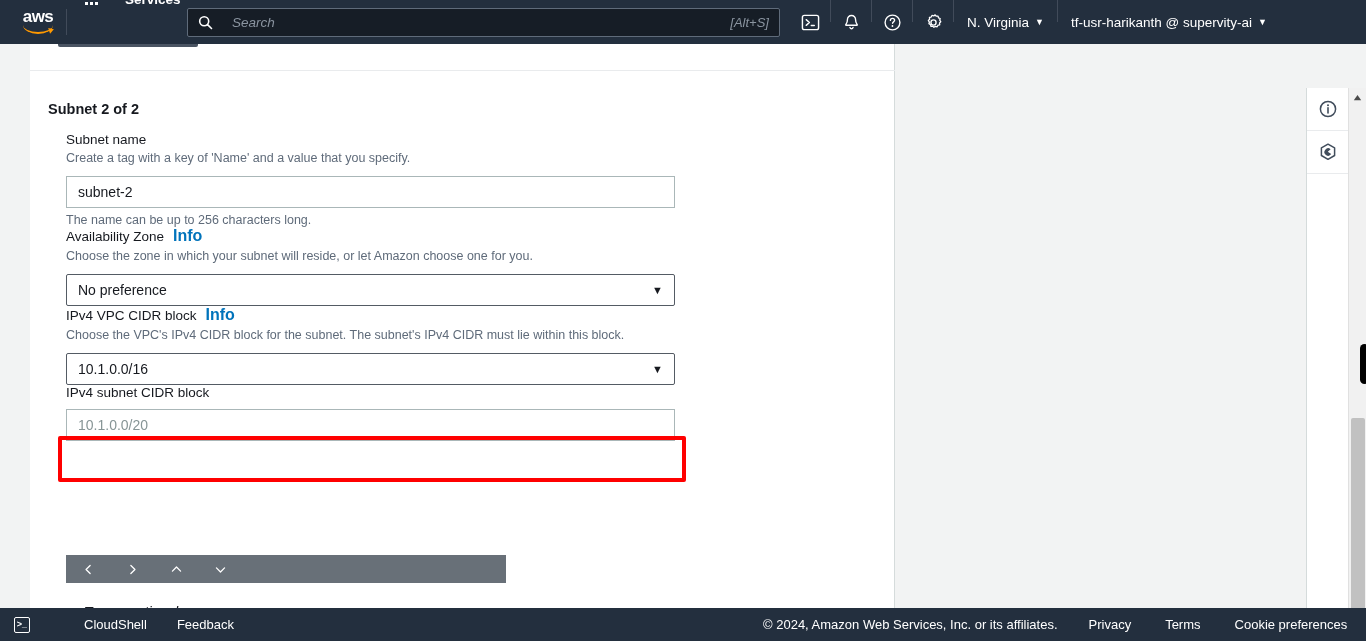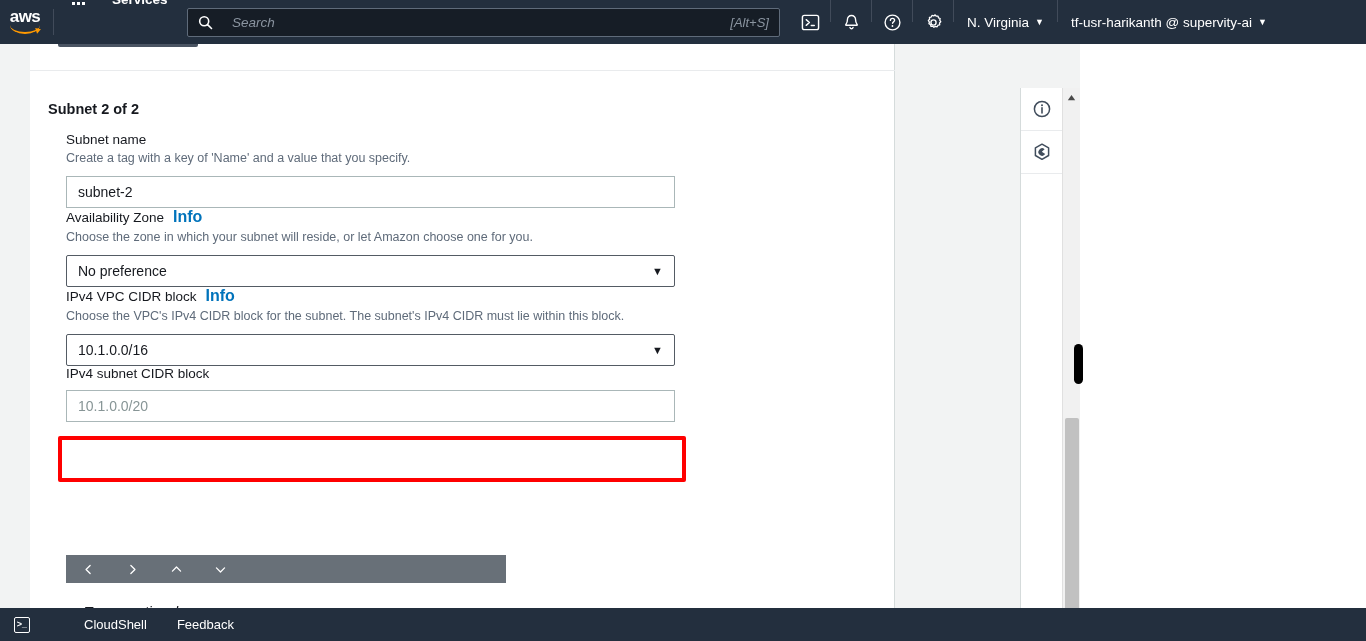--- a/index.html
+++ b/index.html
@@ -14,21 +14,21 @@
 
   
   #top-nav {
     position: absolute; top: 0; left: 0;
     width: 1366px; height: 44px;
     background: #232f3e;
     display: flex; align-items: center;
     z-index: 40;
   }
   .aws-logo {
-    width: 44px; margin-left: 3px;
+    width: 44px; margin-left: 16px;
     display: flex; flex-direction: column;
     align-items: center; justify-content: center;
     cursor: pointer;
   }
   .aws-logo .wordmark {
     color: #ffffff; font-size: 17px; font-weight: bold;
     letter-spacing: -0.5px; line-height: 14px;
   }
   .aws-logo .smile {
     width: 30px; height: 9px; margin-top: 1px;
@@ -83,21 +83,21 @@
   .nav-text-btn {
     height: 44px; display: flex; align-items: center; gap: 6px;
     padding: 0 13px; color: #ffffff; font-size: 13.5px; cursor: pointer;
     white-space: nowrap;
   }
   .caret { font-size: 9px; line-height: 1; }
 
   
   #page-body {
     position: absolute; top: 44px; left: 0;
-    width: 1080px; height: 567px;
+    width: 1366px; height: 567px;
     background: #f2f3f3;
   }
   #content-card {
     position: absolute; left: 30px; top: 0;
     width: 865px; height: 567px;
     background: #ffffff;
     border-right: 1px solid #d5dbdb;
   }
   .partial-top-block {
     position: absolute; left: 28px; top: -3px;
@@ -318,20 +318,21 @@
     <div id="section-title">Subnet 2 of 2</div>
 
     <div class="form-area">
 
       <div>
         <div class="field-label">
           <span>Subnet name</span>
         </div>
         <div class="field-desc">Create a tag with a key of 'Name' and a value that you specify.</div>
         <input class="text-input" type="text" value="subnet-2" style="">
+        <div class="field-hint">The name can be up to 256 characters long.</div>
       </div>
 
       <div class="group">
         <div class="field-label">
           <span>Availability Zone</span>
           <span class="info-link">Info</span>
         </div>
         <div class="field-desc">Choose the zone in which your subnet will reside, or let Amazon choose one for you.</div>
         <div class="select-box">
           <span>No preference</span>
@@ -425,13 +426,19 @@
 
 </div>
 
 <div id="footer">
   <div style="display:flex; align-items:center; gap:7px; margin-left:14px; cursor:pointer;">
     <span class="cloudshell-icon">&gt;_</span>
     <span class="foot-link">CloudShell</span>
   </div>
   <div class="foot-link" style="margin-left:30px;">Feedback</div>
 
+  <div style="position:absolute; left:763px; display:flex; align-items:center;">
+    <span class="foot-copy">© 2024, Amazon Web Services, Inc. or its affiliates.</span>
+    <span class="foot-link" style="margin-left:31px;">Privacy</span>
+    <span class="foot-link" style="margin-left:34px;">Terms</span>
+    <span class="foot-link" style="margin-left:34px;">Cookie preferences</span>
+  </div>
 </div>
 
 </body></html>

